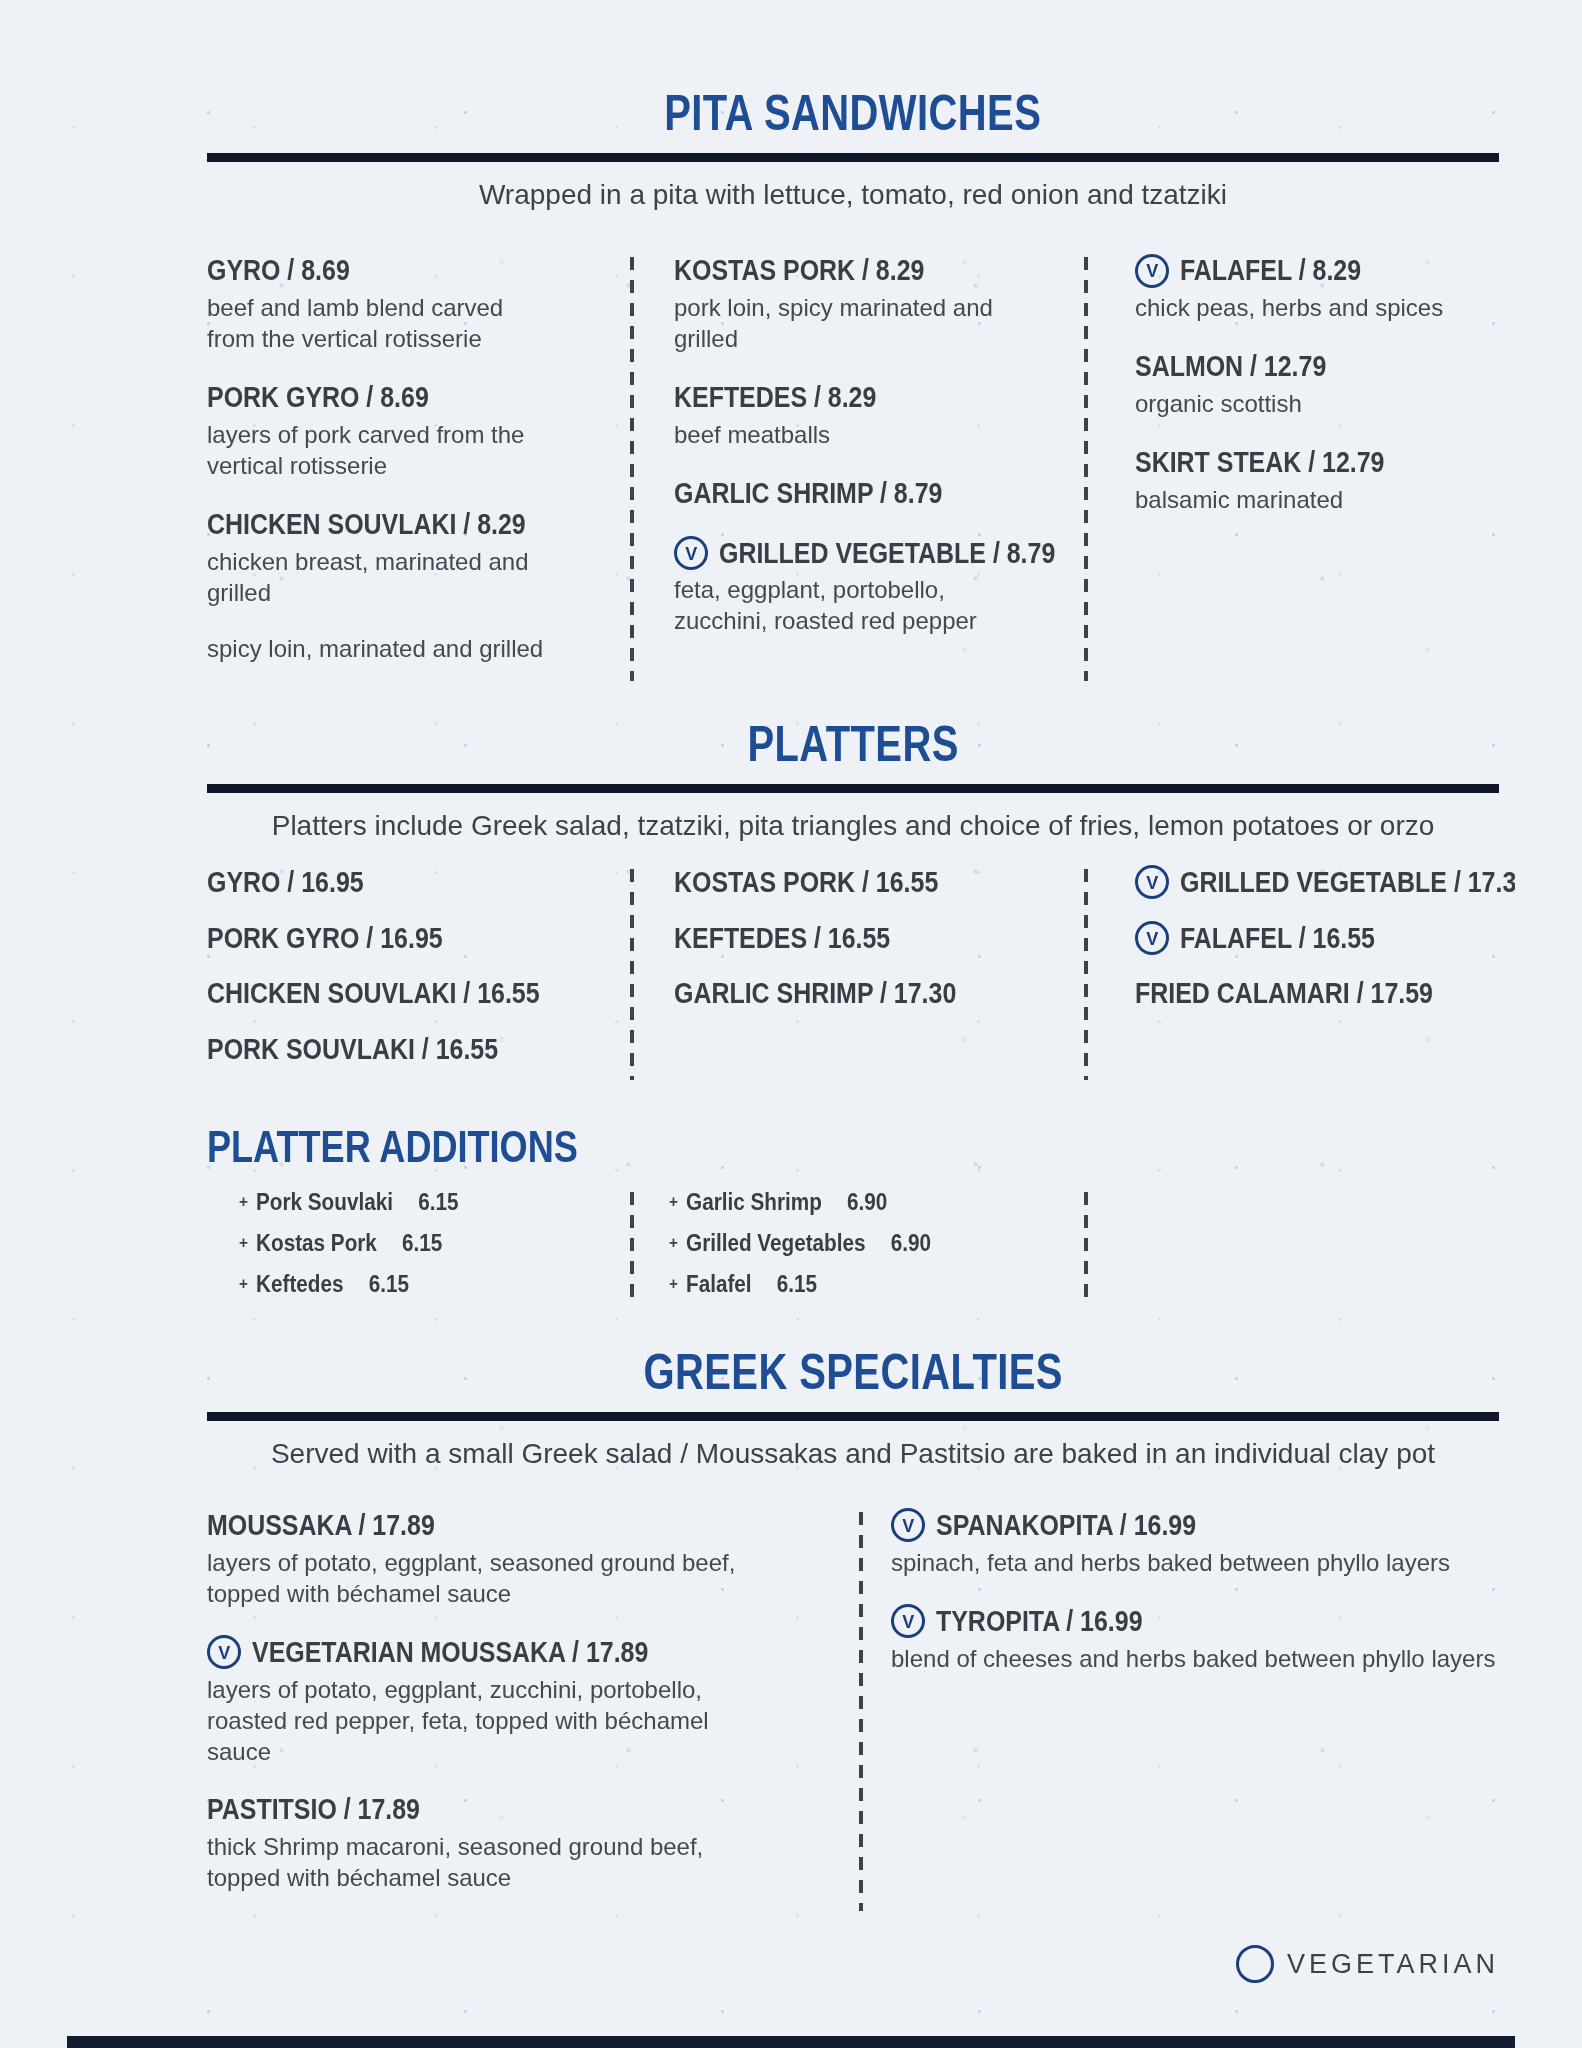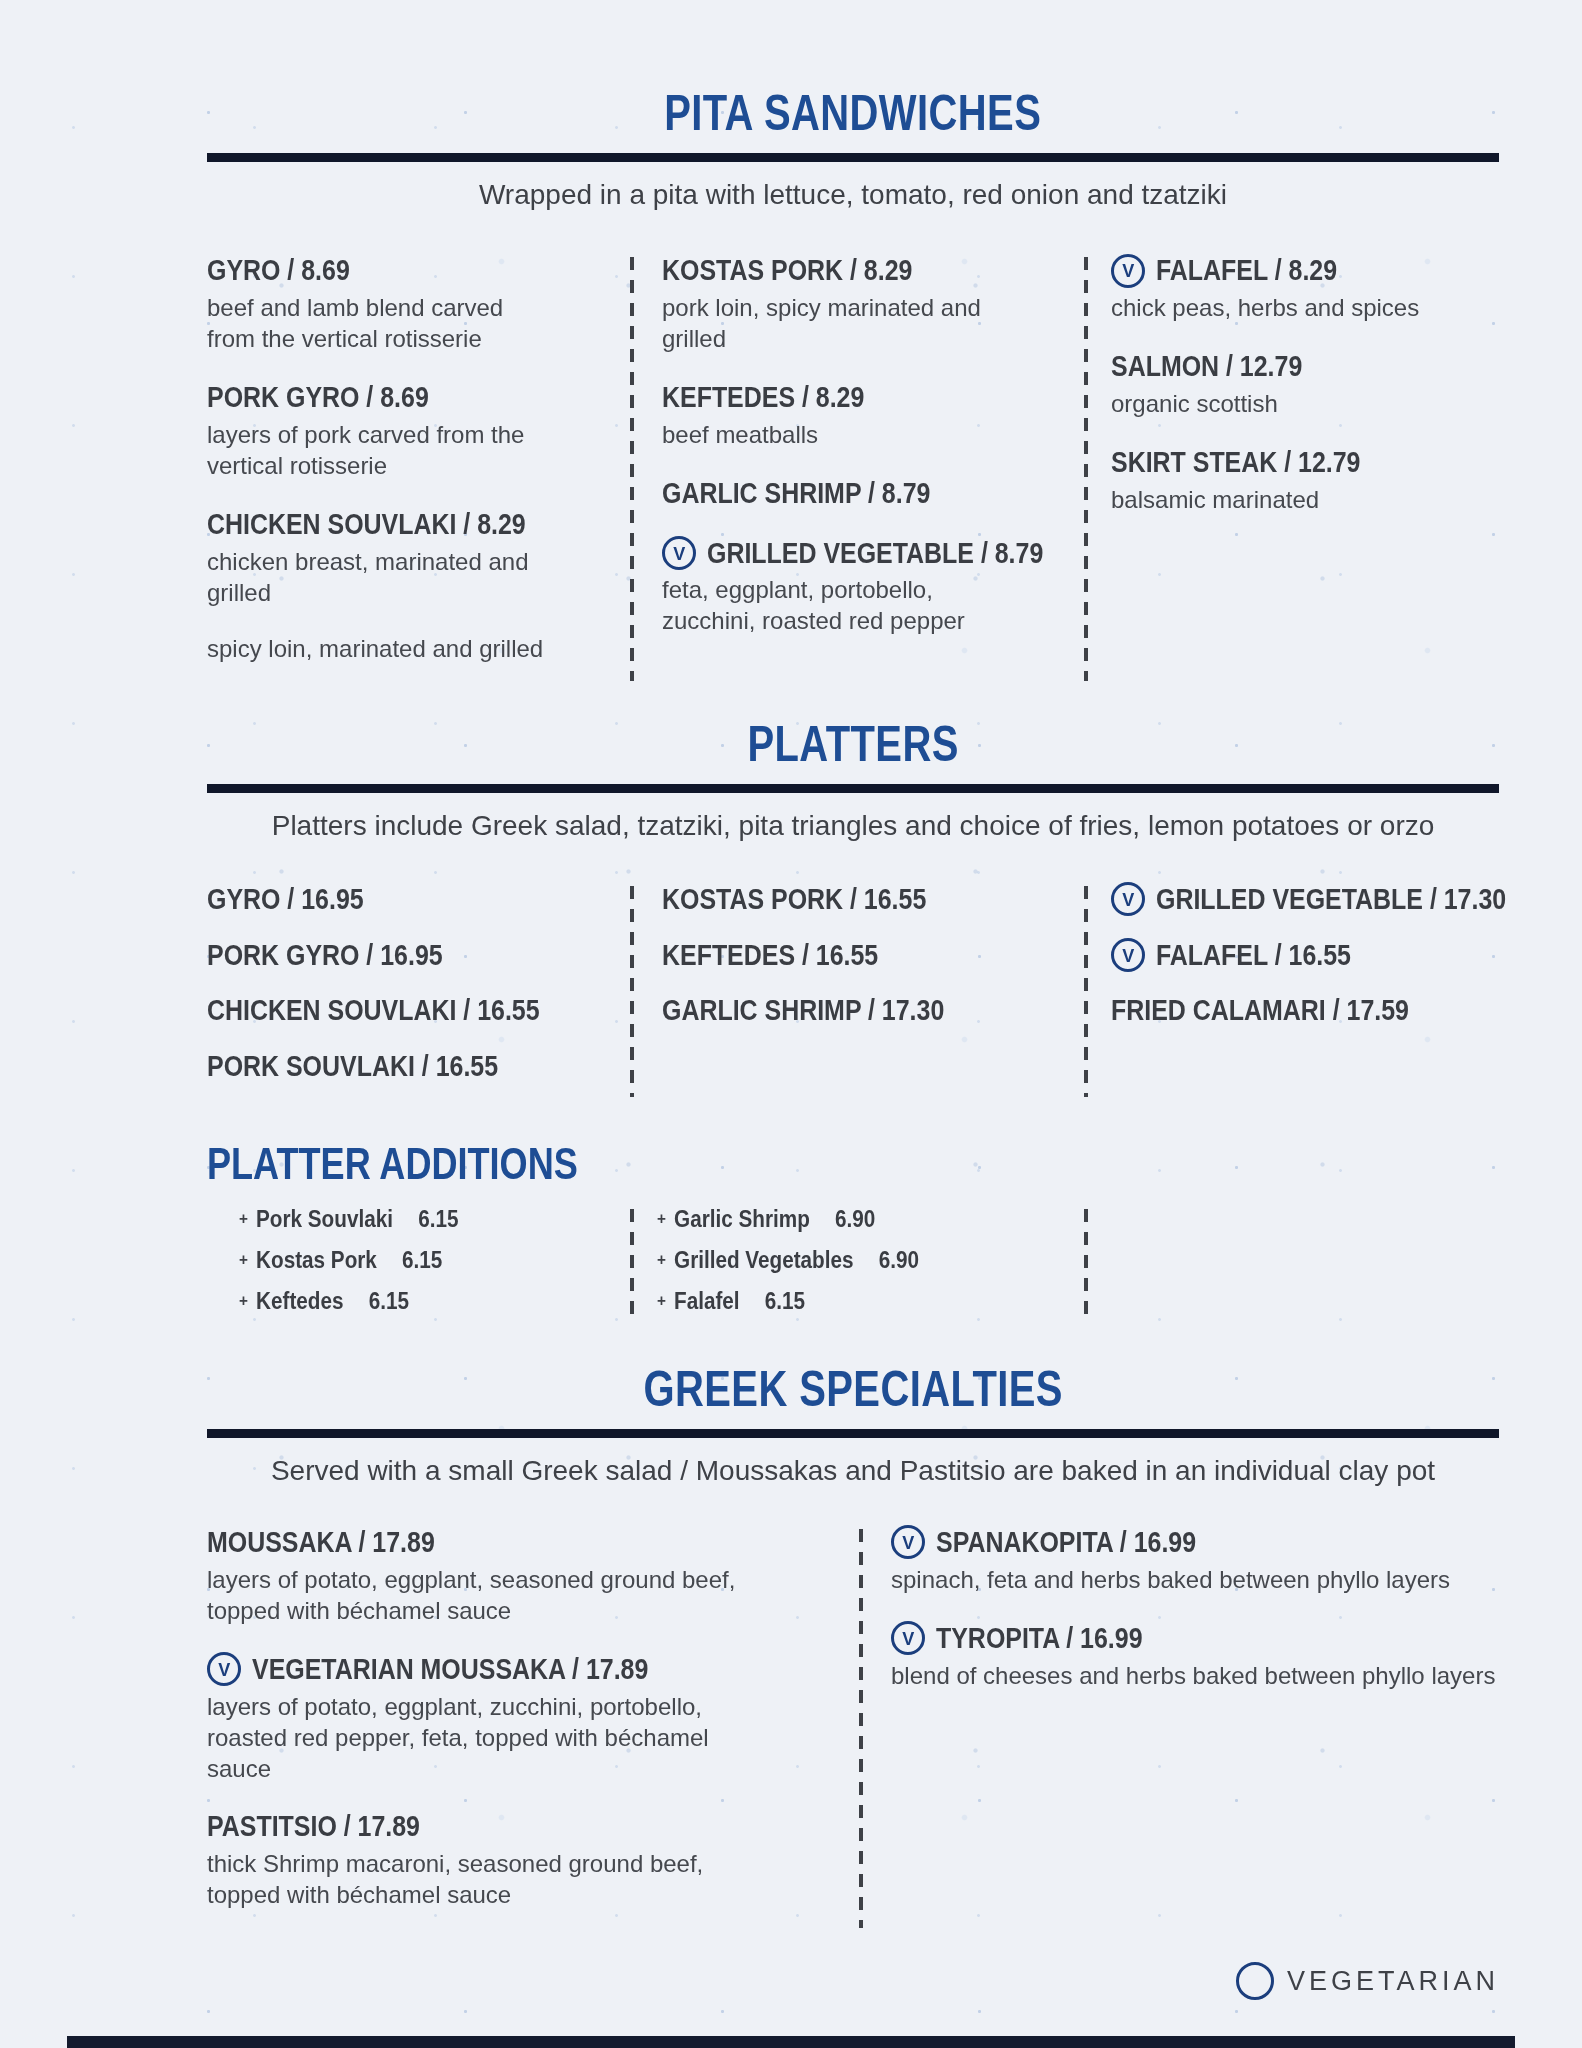--- a/index.html
+++ b/index.html
@@ -21,42 +21,42 @@
 
   
   .cond{ display:inline-block; transform:scaleX(.86); transform-origin:0 50%; white-space:nowrap; font-weight:bold; }
   .sec-title{ text-align:center; line-height:1; }
   .sec-title .cond{ transform:scaleX(.8); transform-origin:50% 50%; font-size:50px; color:#1e4d94; letter-spacing:.5px; }
   .rule{ height:9px; background:#10172a; margin-top:15px; }
   .sub{ text-align:center; font-size:28px; color:#3e4147; line-height:1.3; margin-top:15px; }
   .sub + .sub{ margin-top:4px; }
 
   
-  .g3{ position:relative; display:grid; grid-template-columns:423px 454px 415px; align-items:start; }
+  .g3{ position:relative; display:grid; grid-template-columns:423px 454px 415px; align-items:start;gap:12px; }
   .g3 .c2{ padding-left:32px; } .g3 .c3{ padding-left:27px; }
   .g2{ position:relative; display:grid; grid-template-columns:652px 640px; align-items:start; }
   .g2 .c2{ padding-left:32px; }
   .vd{ position:absolute; width:4px; top:4px; bottom:8px;
        background:repeating-linear-gradient(180deg,#3e4147 0 13px,transparent 13px 23px); }
   .g3 .vd.a{ left:423px; } .g3 .vd.b{ left:877px; } .g2 .vd.a{ left:652px; }
 
   
   .mi{ margin-bottom:25px; }
   .mt{ font-size:29px; font-weight:bold; color:#3a3d43; line-height:1.2; display:flex; align-items:center; }
   .md{ font-size:24px; color:#45484e; line-height:1.29; white-space:pre-line; margin-top:5px; }
   .plat-item{ margin-bottom:21px; }
 
   .vicon{ flex:0 0 auto; width:34px; height:34px; border:3px solid #1b3e7d; border-radius:50%;
           display:inline-flex; align-items:center; justify-content:center; margin-right:11px; background:transparent; }
   .vicon .vl{ font-size:19px; font-weight:bold; color:#1b3e7d; line-height:1; transform:scaleX(.95); }
 
   
   .items-pita{ margin-top:40px; }
   .section-platters{ margin-top:30px; }
-  .items-platters{ margin-top:37px; }
+  .items-platters{ margin-top:20px; }
   .section-additions{ margin-top:34px; }
   .additions-title .cond{ transform:scaleX(.82); transform-origin:0 50%; font-size:44px; color:#1e4d94; }
   .items-additions{ margin-top:16px; }
   .ad-row{ margin-bottom:11px; font-size:23px; line-height:1.3; }
   .ad-row .cond{ transform:scaleX(.9); color:#3a3d43; }
   .plus{ font-size:17px; font-weight:bold; vertical-align:3px; margin-right:9px; color:#3e4147; }
   .ad-price{ margin-left:28px; }
   .section-greek{ margin-top:36px; }
   .items-greek{ margin-top:36px; }
 

